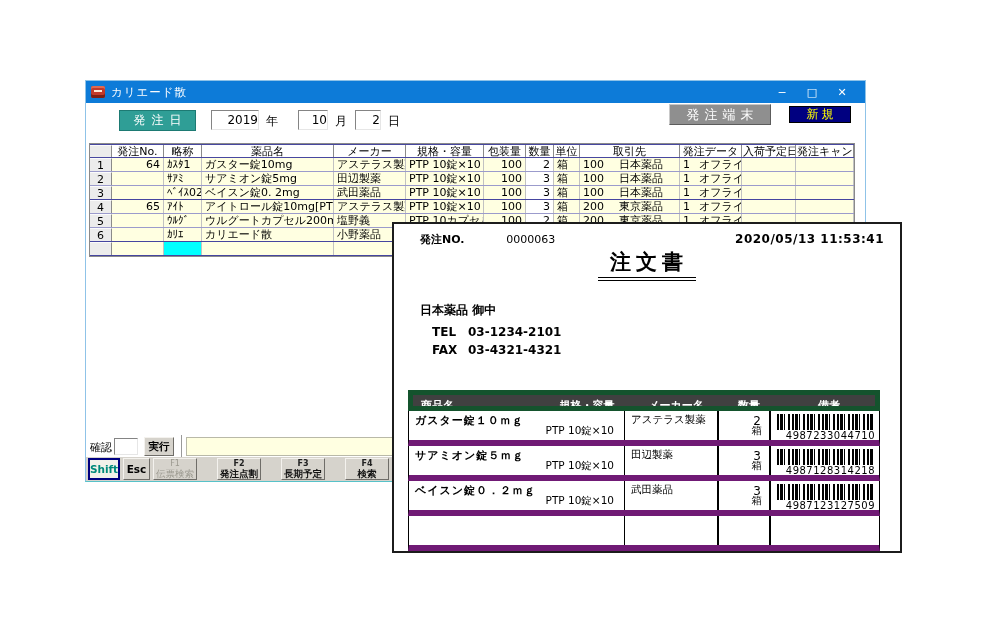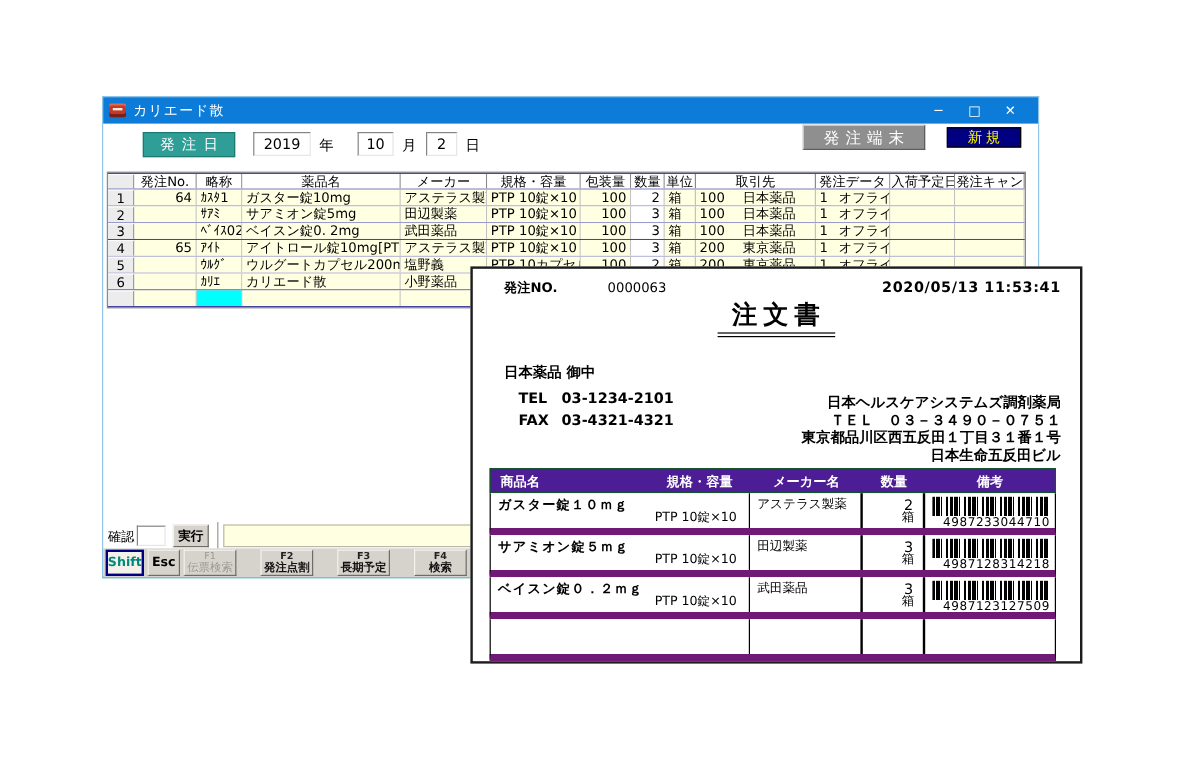--- a/index.html
+++ b/index.html
@@ -17,21 +17,21 @@
   .app-icon:after { content:""; position:absolute; left:3px; top:4px; width:8px; height:2px; background:#ffe9d8; }
   .title-text { color:#fff; font-size:11.5px; margin-left:6px; letter-spacing:1px; }
   .win-controls { position:absolute; right:8px; top:0; height:22px; display:flex; }
   .win-btn { width:30px; height:22px; color:#fff; font-size:11px; display:flex; align-items:center; justify-content:center; cursor:default; }
 
   
   .date-label { position:absolute; left:33px; top:29px; width:77px; height:21px; background:#2f9e96;
     color:#fff; font-size:12px; letter-spacing:6px; padding-left:6px; display:flex; align-items:center; justify-content:center;
     border:1px solid #1d7a73; }
   .date-input { position:absolute; top:29px; height:20px; background:#fff; border:1px solid;
-    border-color:#848484 #e6e6e6 #e6e6e6 #848484; font-size:12px; text-align:center; line-height:18px; color:#000; }
+    border-color:#848484 #e6e6e6 #e6e6e6 #848484; font-size:12px; text-align:right; line-height:18px; color:#000; }
   .di-year { left:125px; width:48px; }
   .di-month { left:212px; width:30px; }
   .di-day { left:269px; width:26px; }
   .date-unit { position:absolute; top:32px; font-size:12px; color:#000; }
   .u-year { left:180px; } .u-month { left:249px; } .u-day { left:302px; }
 
   .btn-terminal { position:absolute; left:583px; top:23px; width:102px; height:21px; background:#8f8f8f;
     border:1px solid; border-color:#c9c9c9 #5c5c5c #5c5c5c #c9c9c9; color:#fff; font-size:13px; letter-spacing:5px;
     display:flex; align-items:center; justify-content:center; padding-left:5px; }
   .btn-new { position:absolute; left:703px; top:25px; width:62px; height:17px; background:#000080;
@@ -88,22 +88,22 @@
   .doc-time { position:absolute; right:16px; top:8px; font-size:12px; font-weight:bold; letter-spacing:0.5px; }
   .doc-title-wrap { position:absolute; left:0; top:24px; width:100%; text-align:center; }
   .doc-title { display:inline-block; font-size:21px; font-weight:bold; letter-spacing:5px;
     border-bottom:4px double #000; padding:0 8px 1px 12px; }
   .doc-addressee { position:absolute; left:26px; top:78px; font-size:12px; font-weight:bold; }
   .doc-contact { position:absolute; left:38px; top:99px; font-size:12px; font-weight:bold; line-height:18px; }
   .doc-contact .row { display:flex; } .doc-contact .lab { width:36px; }
   .doc-pharmacy { position:absolute; right:16px; top:104px; text-align:right; font-size:12px; font-weight:bold; line-height:14.5px; }
 
   .doc-table { position:absolute; left:14px; top:166px; width:472px; }
-  .doc-thead { display:grid; grid-template-columns:132px 84px 94px 52px 108px; background:#4c1d95; color:#fff;
-    height:21px; line-height:21px; font-size:11px; font-weight:bold; border:1px solid #14532d; }
+  .doc-thead { display:grid; grid-template-columns:132px 84px 94px 52px 108px; background:#404040; color:#fff;
+    height:21px; line-height:21px; font-size:11px; font-weight:bold; border:5px solid #14532d; }
   .dh { text-align:center; overflow:hidden; white-space:nowrap; }
   .dh-name { text-align:left; padding-left:8px; }
   .doc-row { display:grid; grid-template-columns:216px 94px 52px 108px; height:35px;
     border-left:1px solid #000; border-right:1px solid #000; border-bottom:6px solid #701a75; background:#fff; }
   .dcell { position:relative; overflow:hidden; }
   .d-name { border-right:1px solid #000; }
   .d-name .nm { position:absolute; left:6px; top:2px; font-size:11px; font-weight:bold; letter-spacing:1px; white-space:nowrap; }
   .d-name .sp { position:absolute; right:10px; bottom:2px; font-size:10.5px; }
   .d-maker { border-right:2px solid #000; font-size:10.5px; padding:2px 0 0 6px; }
   .d-qty { border-right:2px solid #000; }
@@ -377,26 +377,20 @@
     <div class="doc-contact">
       <div class="row">
         <span class="lab">TEL</span>
         <span>03-1234-2101</span>
       </div>
       <div class="row">
         <span class="lab">FAX</span>
         <span>03-4321-4321</span>
       </div>
     </div>
-    <div class="doc-pharmacy">
-      <div>日本ヘルスケアシステムズ調剤薬局</div>
-      <div>ＴＥＬ　０３－３４９０－０７５１</div>
-      <div>東京都品川区西五反田１丁目３１番１号</div>
-      <div>日本生命五反田ビル</div>
-    </div>
 
     <div class="doc-table">
       <div class="doc-thead">
         <div class="dh dh-name">商品名</div>
         <div class="dh">規格・容量</div>
         <div class="dh">メーカー名</div>
         <div class="dh">数量</div>
         <div class="dh">備考</div>
       </div>
       <div>

